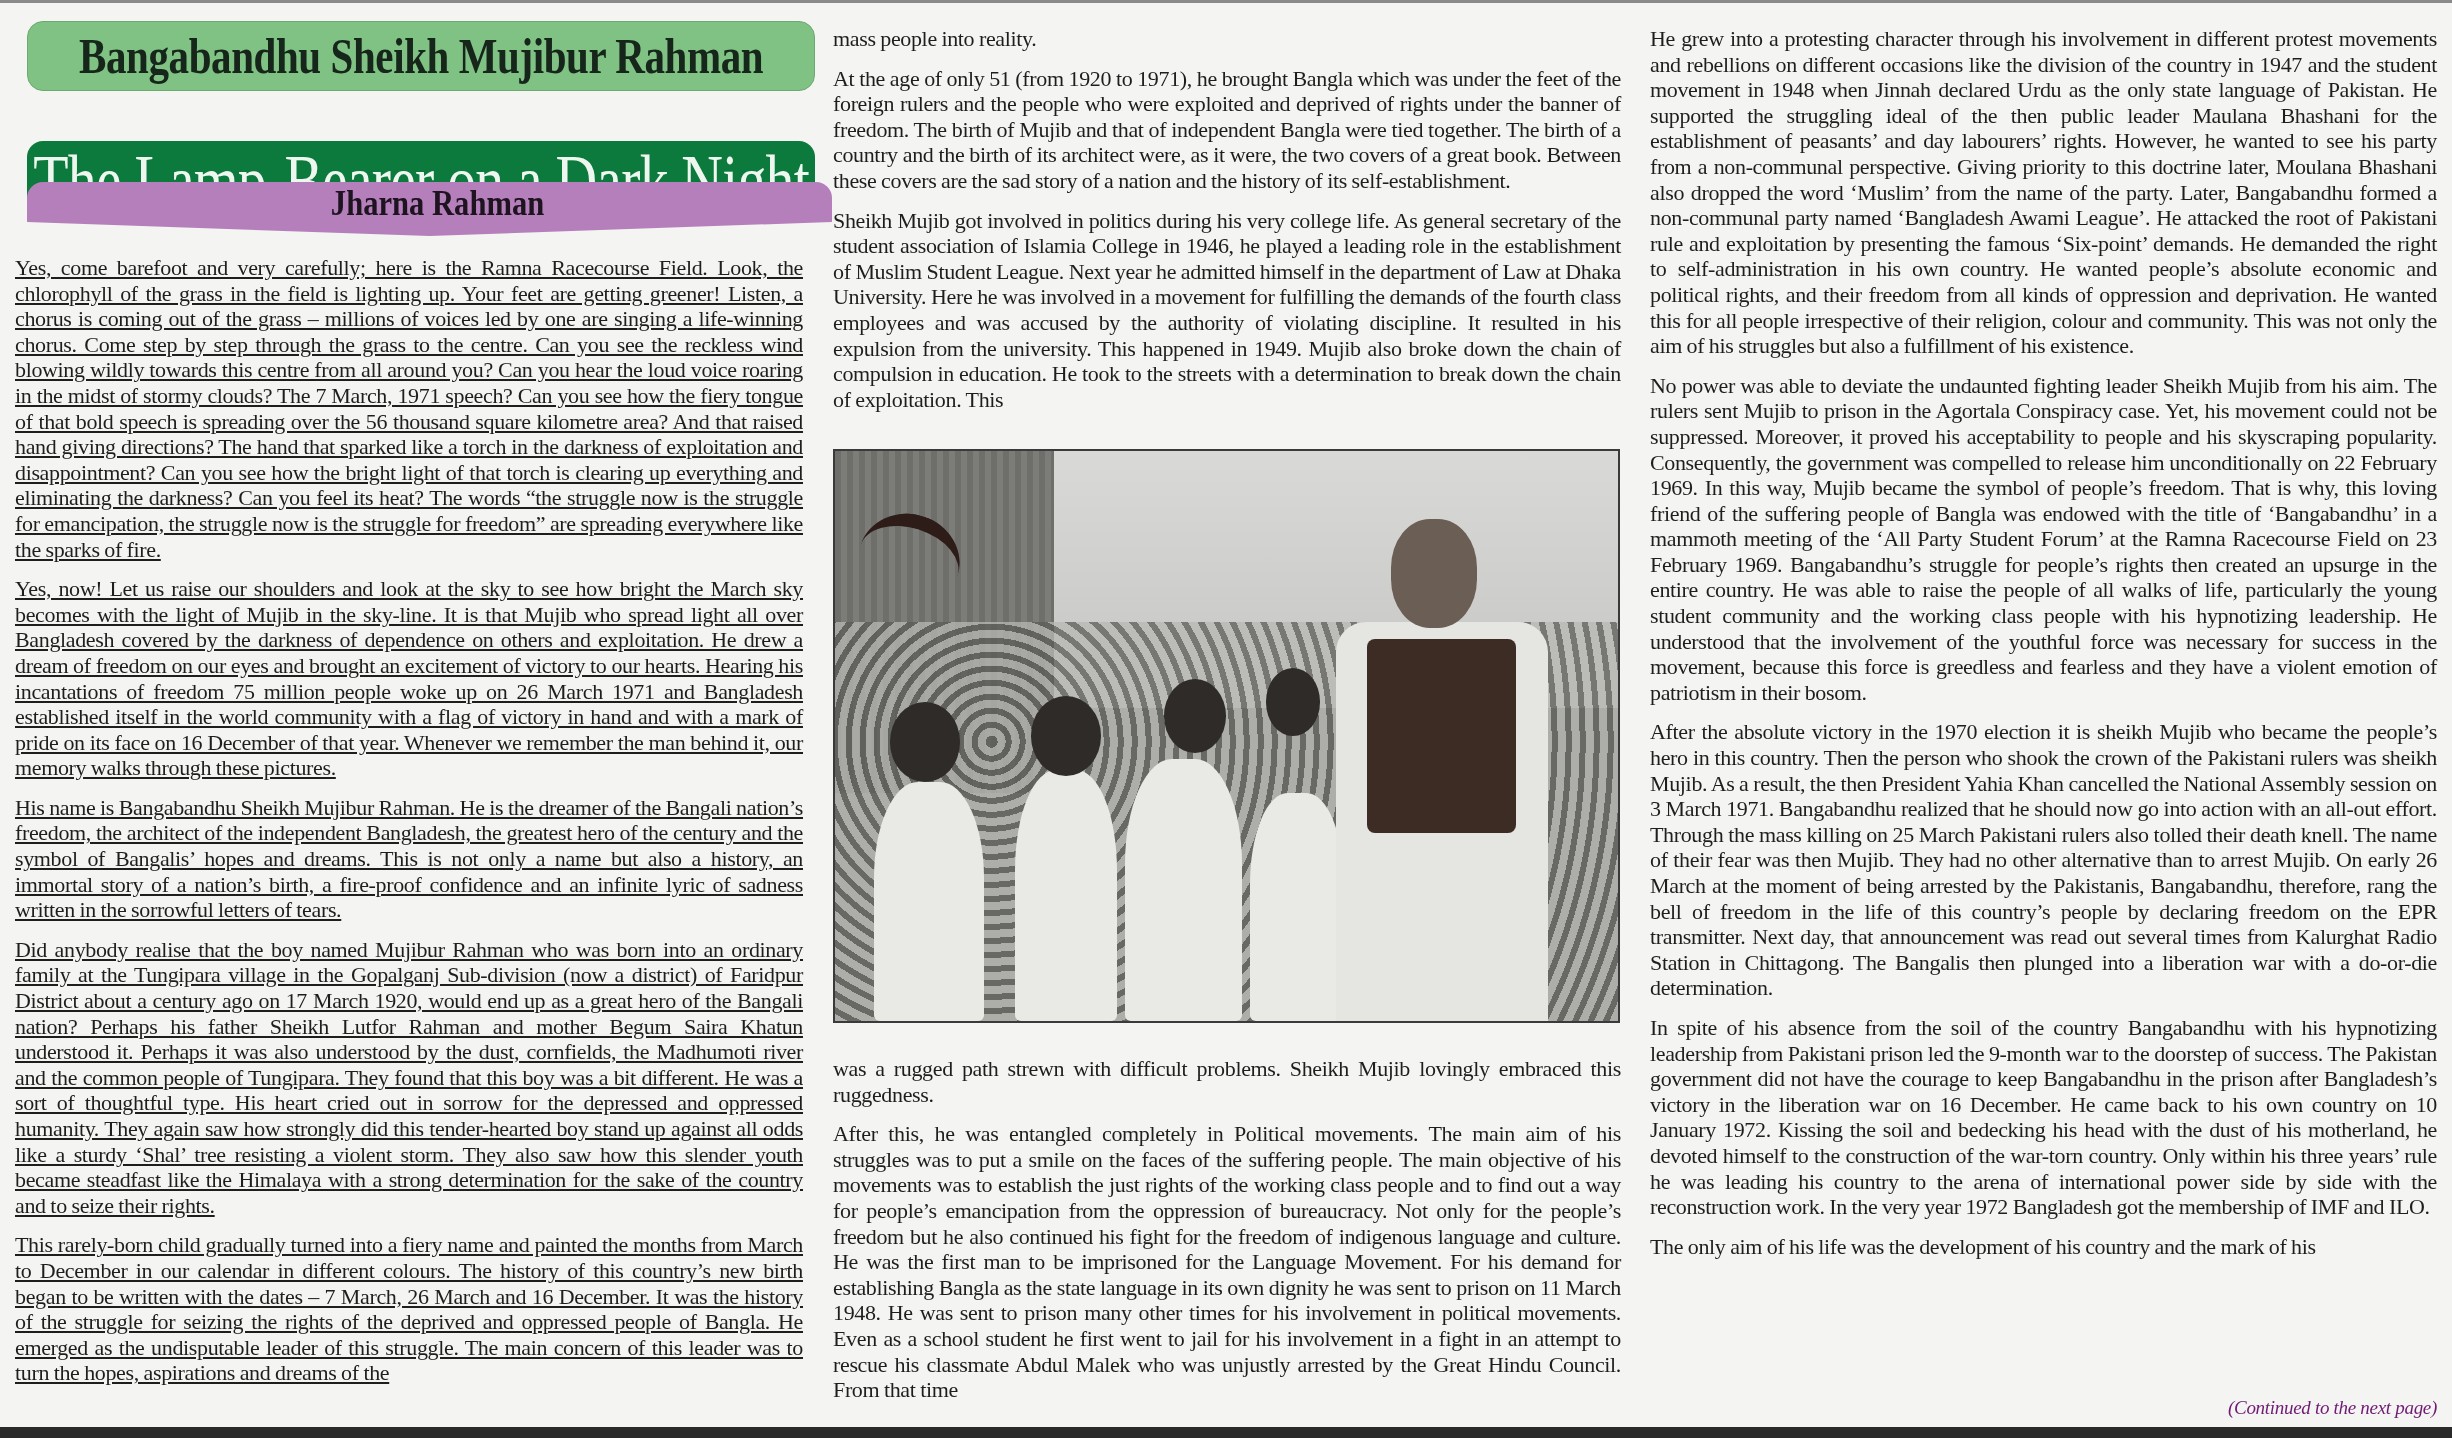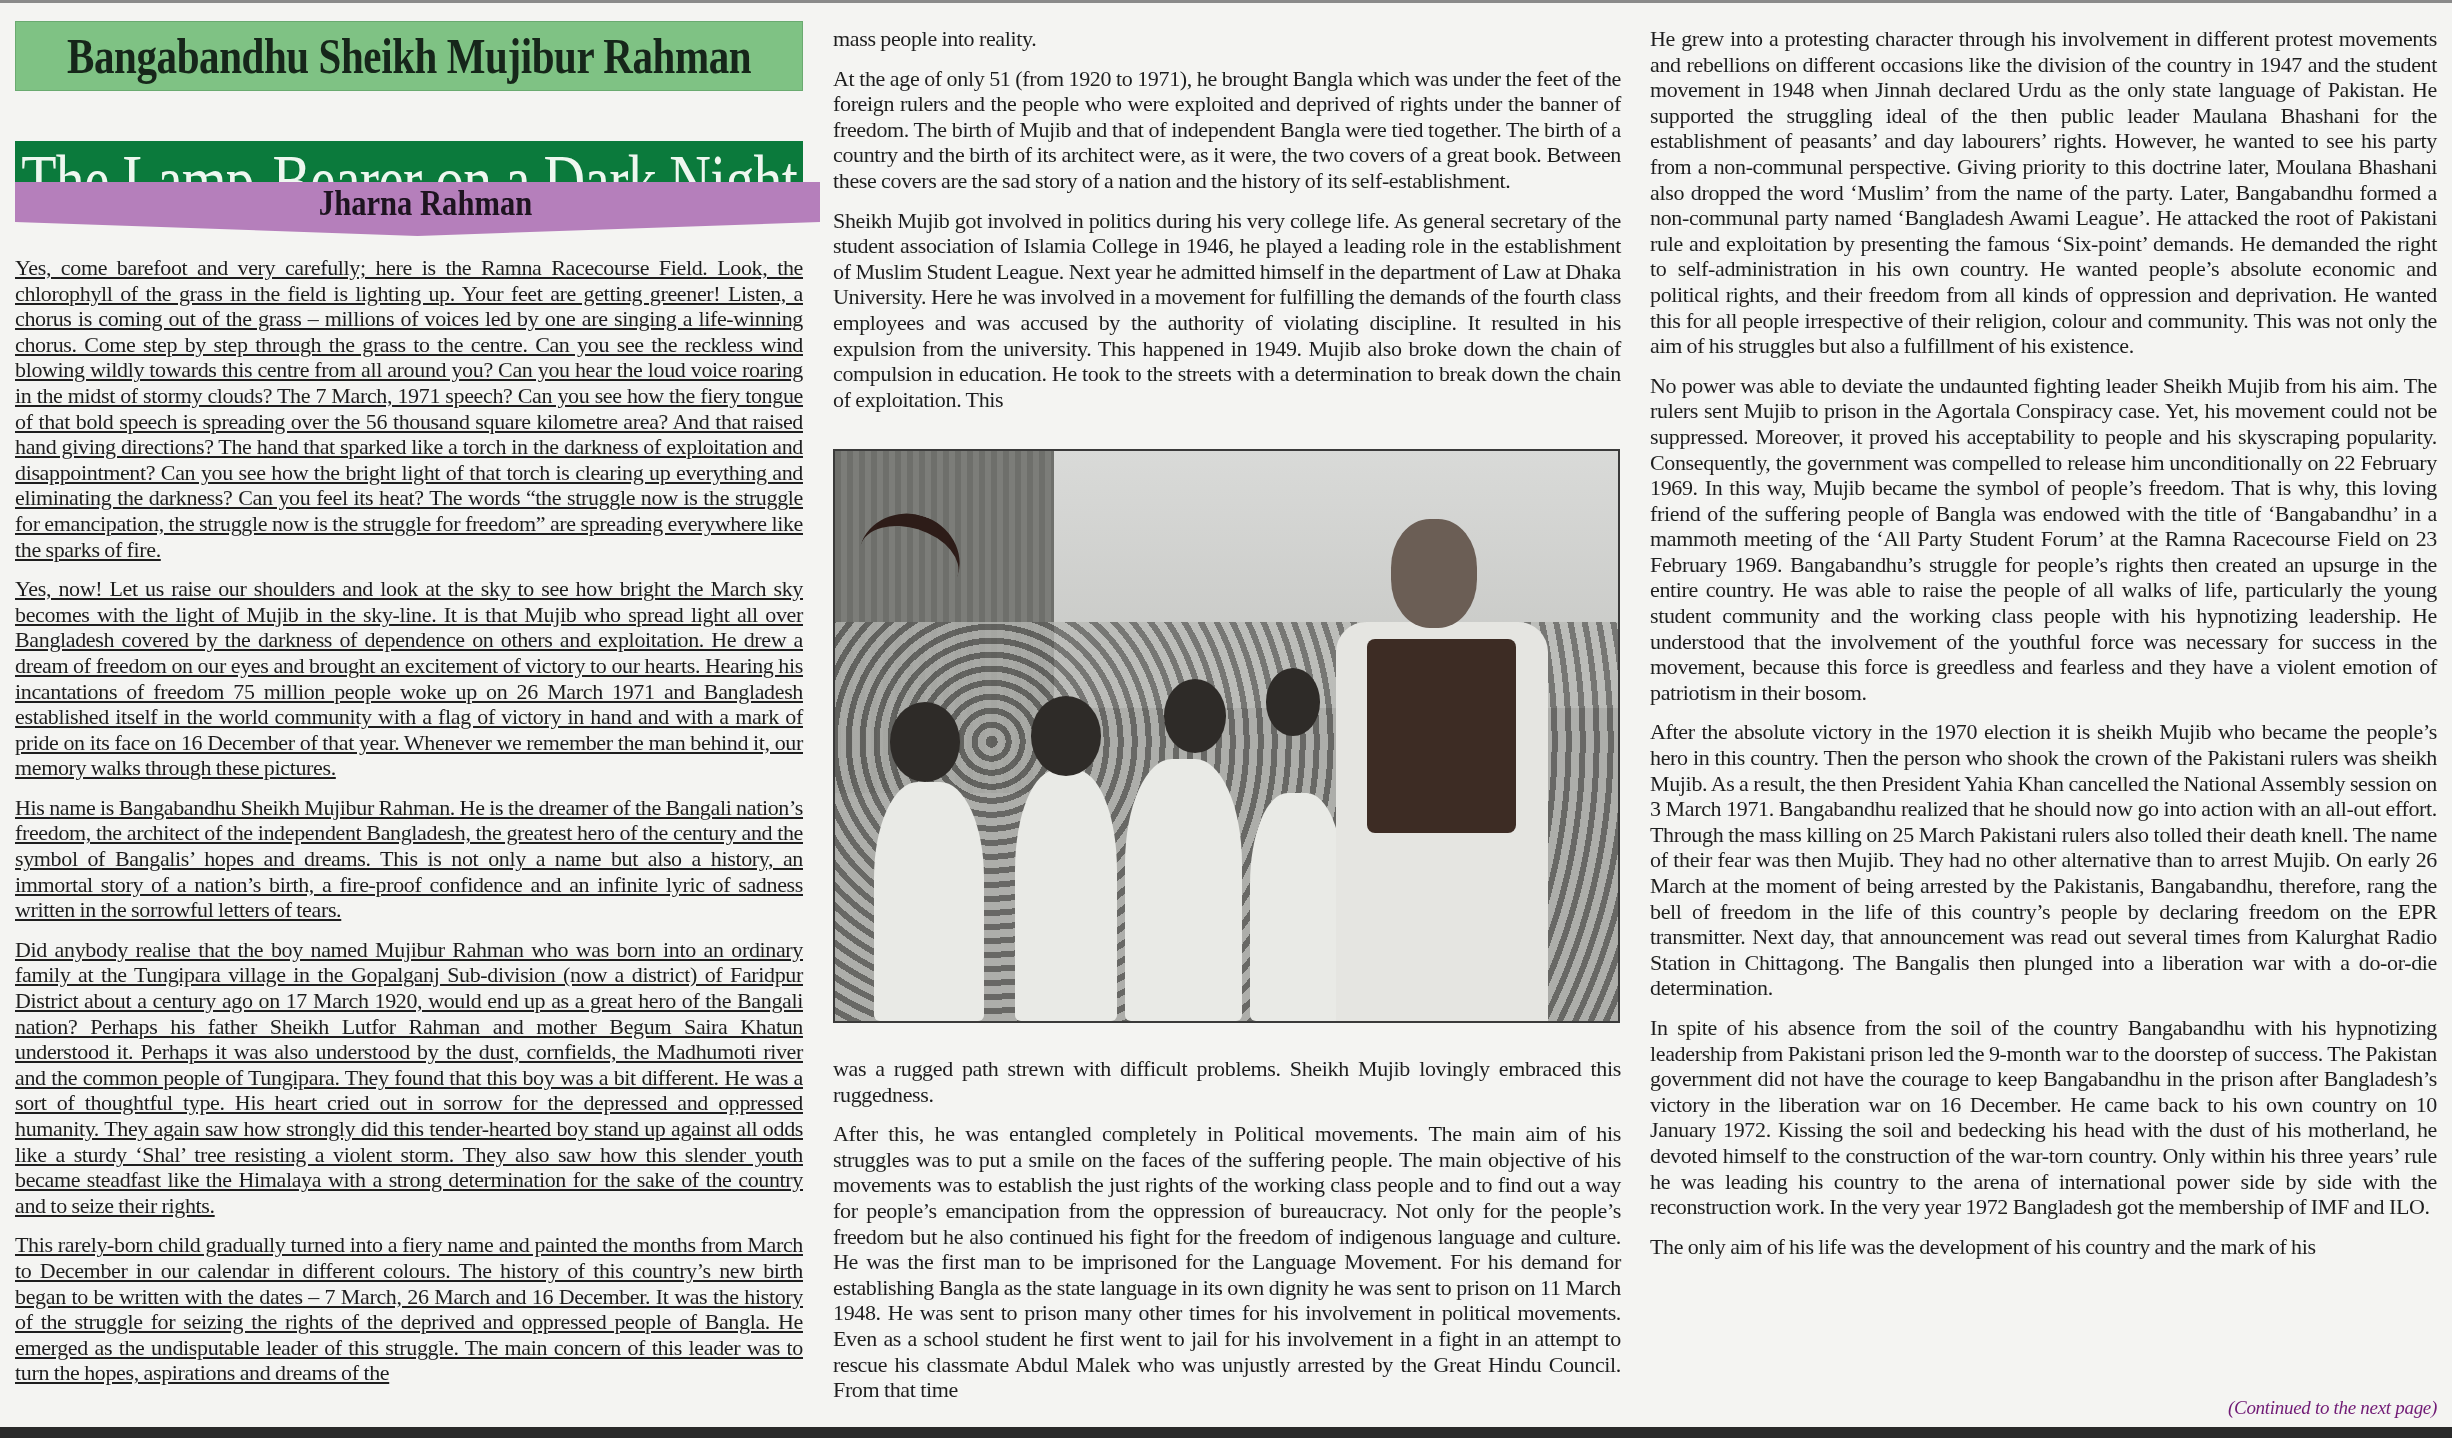--- a/index.html
+++ b/index.html
@@ -5,21 +5,21 @@
   html, body { margin: 0; padding: 0; }
   body {
     width: 2452px; height: 1438px; position: relative; overflow: hidden;
     background: #f4f4f2;
     font-family: "Liberation Serif", "DejaVu Serif", serif;
     color: #1e1e1e;
   }
   .top-rule { position: absolute; left: 0; top: 0; width: 2452px; height: 3px; background: #8a8a8a; }
   .bottom-bar { position: absolute; left: 0; top: 1427px; width: 2452px; height: 11px; background: #2a2a2a; }
 
-  .banner { position: absolute; left: 15px; width: 788px; }
+  .banner { position: absolute; left: 27px; width: 788px; border-radius: 16px; }
   .banner-sub {
     top: 21px; height: 70px; background: #7fc284; border: 1px solid #6aaa70; box-sizing: border-box;
     display: flex; align-items: center; justify-content: center;
   }
   .banner-sub span {
     font-family: "Liberation Serif", serif; font-weight: bold; font-size: 50px; color: #16261a;
     transform: scaleX(0.82); white-space: nowrap; letter-spacing: -0.5px;
   }
   .banner-main {
     top: 97px; height: 81px; background: #0b7a3c;

